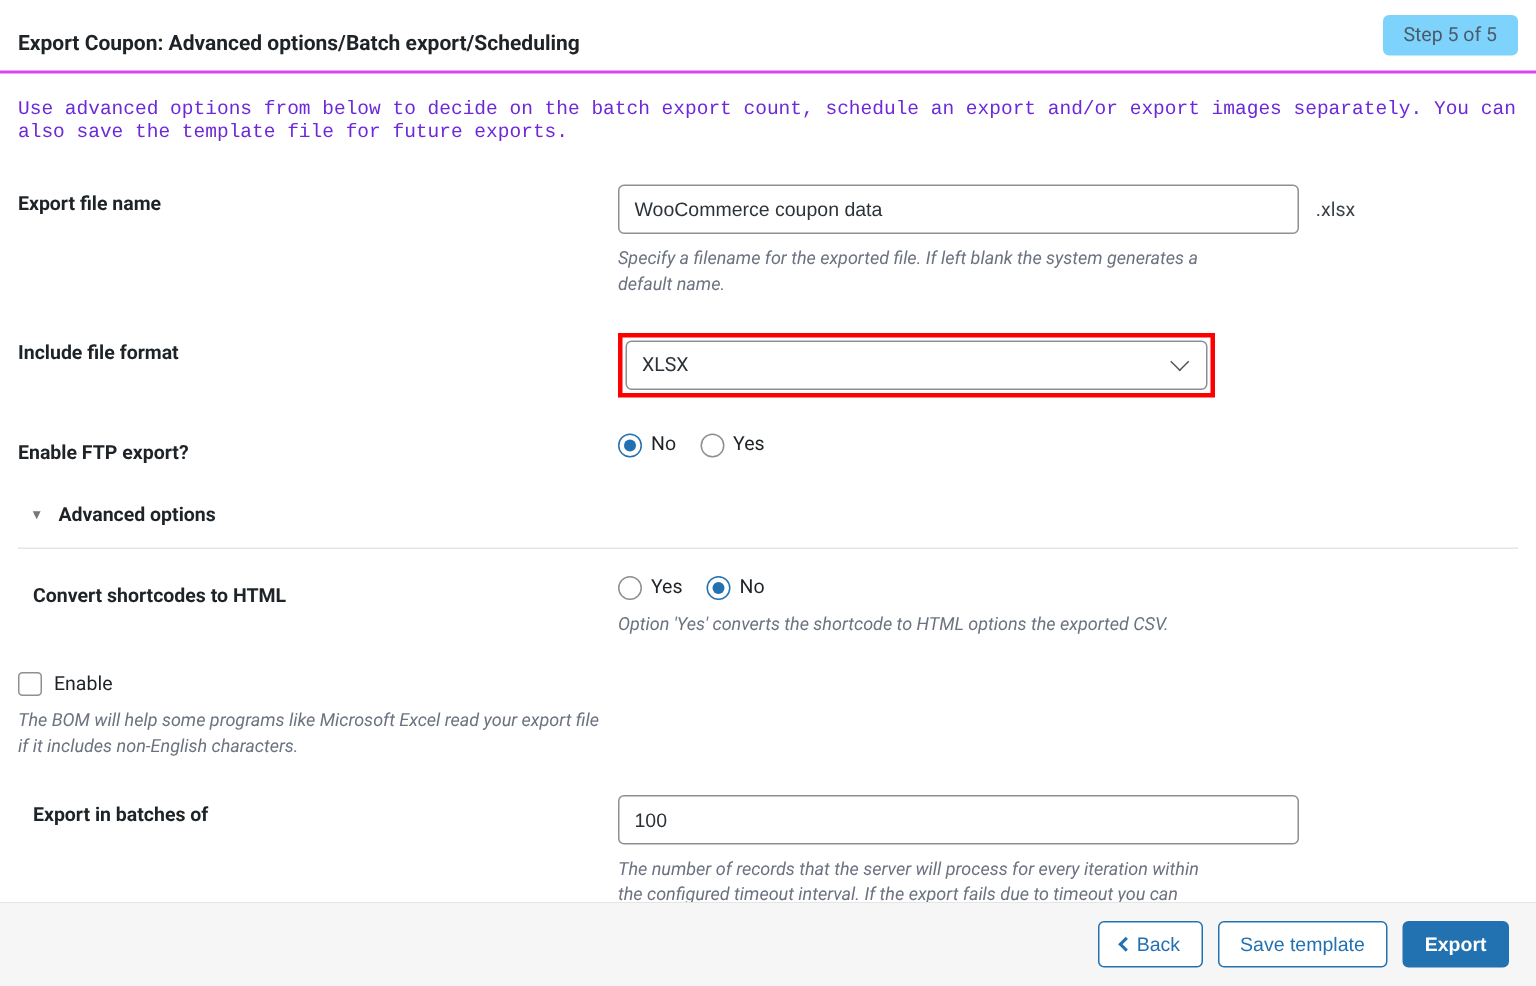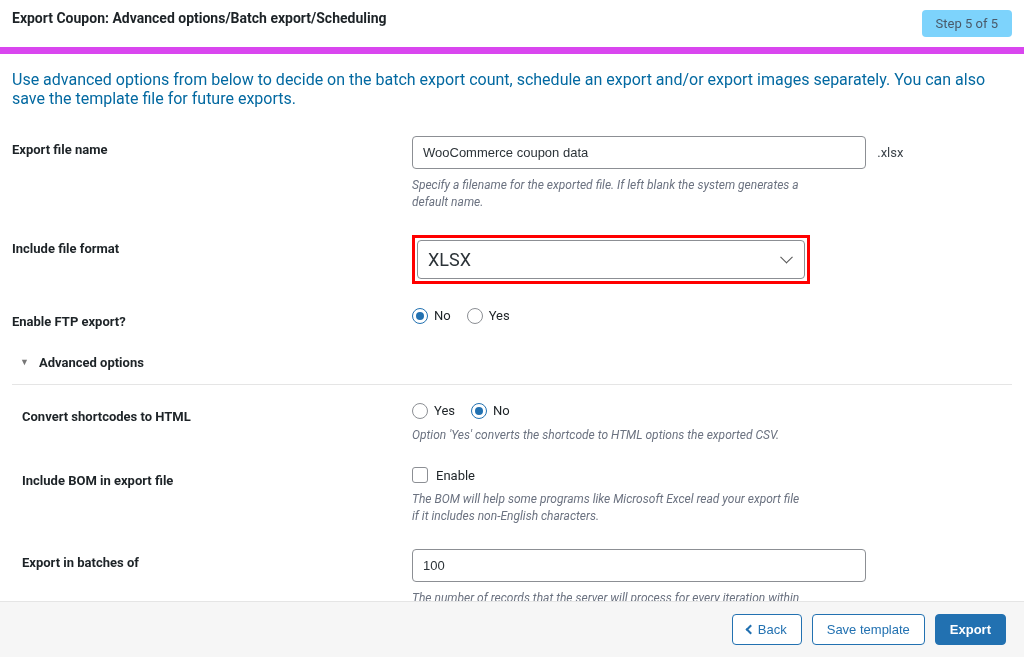--- a/index.html
+++ b/index.html
@@ -5,41 +5,42 @@
     * { box-sizing: border-box; margin: 0; padding: 0; }
     body {
       font-family: -apple-system, BlinkMacSystemFont, "Segoe UI", Roboto, sans-serif;
       font-size: 13px;
       color: #1d2327;
       background: #fff;
     }
     .header {
       display: flex;
       justify-content: space-between;
-      align-items: flex-start;
+      align-items: flex-end;
       padding: 10px 12px;
-      border-bottom: 7px solid #d946ef;
+      border-bottom: 2px solid #d946ef;
     }
     .header h2 {
       font-size: 14px;
       font-weight: 700;
       color: #1d2327;
     }
     .step-badge {
       background: #7dd3fc;
       color: #4a5a6a;
       padding: 6px 14px;
       border-radius: 4px;
       font-size: 13px;
       font-weight: 400;
     }
     .description {
       padding: 16px 12px;
-      font-size: 16px;
-      color: #0369a1;
+      font-size: 13px;
+      color: #6d28d9;
+      font-family: Liberation Mono, monospace;
     }
     .form-area {
       padding: 0 12px;
     }
     .form-row {
       display: flex;
       padding: 12px 0;
     }
     .form-label {
       width: 400px;
@@ -81,21 +82,21 @@
       position: relative;
       width: 398px;
       border: 3px solid #ff0000;
       padding: 2px;
     }
     .select {
       width: 100%;
       padding: 8px 10px;
       border: 1px solid #8c8f94;
       border-radius: 4px;
-      font-size: 18px;
+      font-size: 13px;
       color: #2c3338;
       appearance: none;
       background: #fff;
       position: relative;
     }
     .select-wrap::after {
       content: '';
       position: absolute;
       right: 16px;
       top: 50%;
@@ -268,21 +269,20 @@
         <div class="radio-item">
           <div class="radio checked"></div>
           <span>No</span>
         </div>
       </div>
       <div class="helper">Option 'Yes' converts the shortcode to HTML options the exported CSV.</div>
     </div>
   </div>
 
   <div class="form-row">
-    <div class="form-label sub">Include BOM in export file</div>
     <div class="form-control">
       <div class="checkbox-item">
         <div class="checkbox"></div>
         <span>Enable</span>
       </div>
       <div class="helper">The BOM will help some programs like Microsoft Excel read your export file if it includes non-English characters.</div>
     </div>
   </div>
 
   <div class="form-row">

